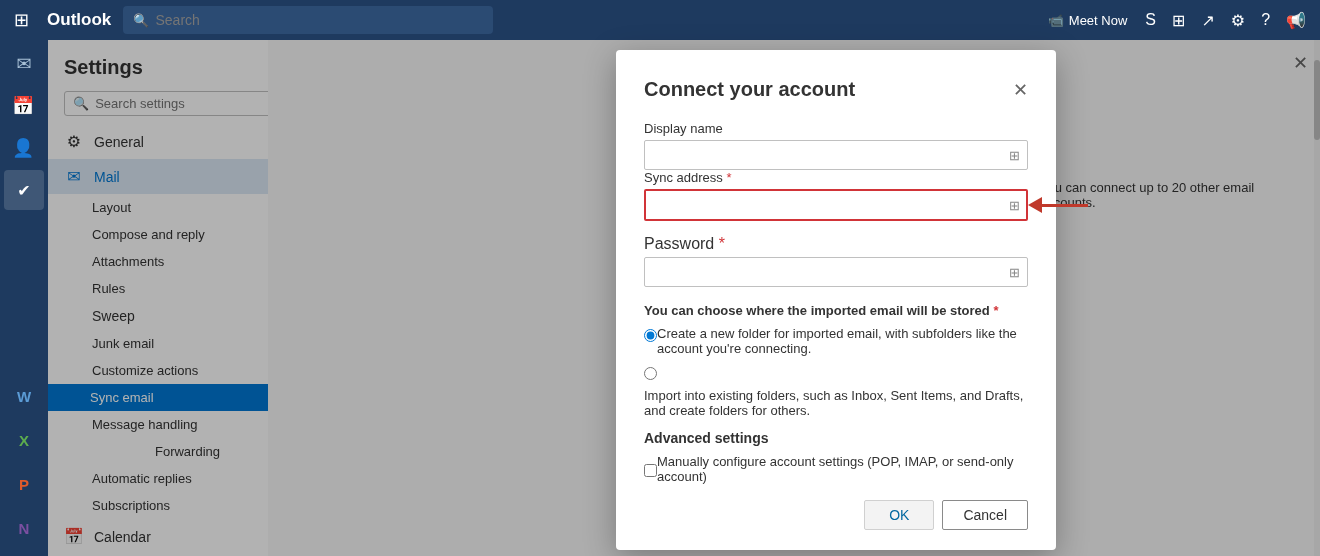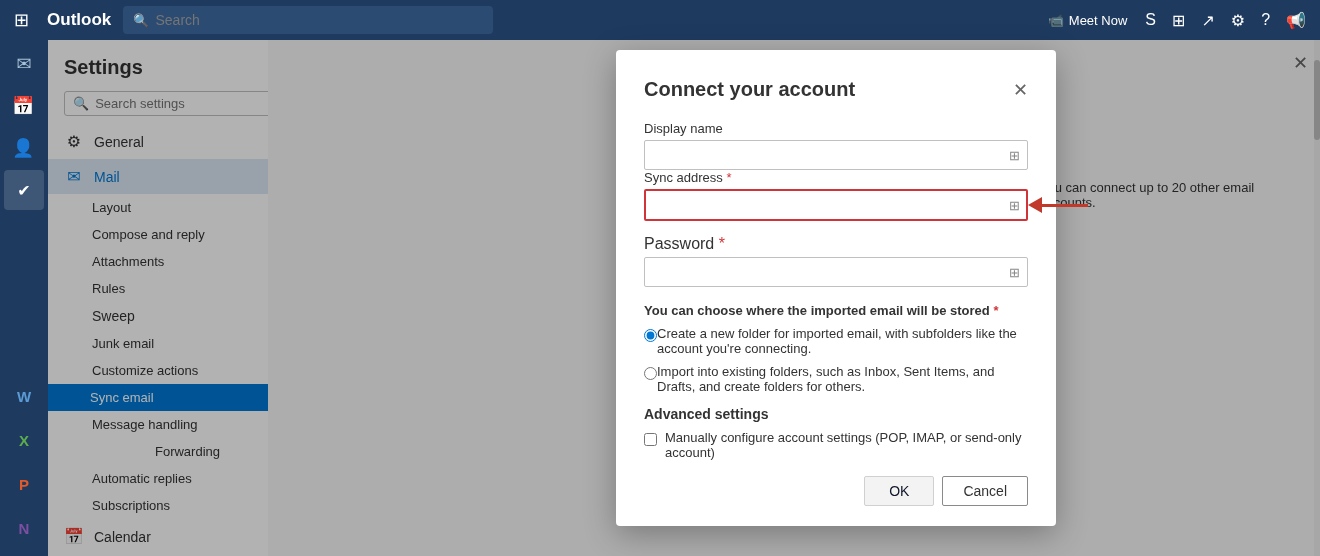--- a/index.html
+++ b/index.html
@@ -137,31 +137,31 @@
   </div>
 
   <div style="margin-bottom:12px;">
     <div style="font-size:13px;font-weight:600;color:#333;margin-bottom:8px;">
       <span>You can choose where the imported email will be stored</span> <span style="color:#d13438;">*</span>
     </div>
     <div style="display:flex;align-items:flex-start;gap:0;margin-bottom:8px;font-size:13px;color:#333;">
       <input type="radio" name="storage" checked="" style="margin-top: 3px; accent-color: rgb(0, 120, 212);">
       <span>Create a new folder for imported email, with subfolders like the account you're connecting.</span>
     </div>
-    <div style="display:flex;align-items:flex-start;gap:0;font-size:13px;color:#333;">
+    <div style="display:flex;align-items:flex-start;gap:8px;font-size:13px;color:#333;flex-direction:column;">
       <input type="radio" name="storage" style="margin-top: 3px; accent-color: rgb(0, 120, 212);">
       <span>Import into existing folders, such as Inbox, Sent Items, and Drafts, and create folders for others.</span>
     </div>
   </div>
 
   <div style="margin-bottom:16px;">
     <div style="font-size:14px;font-weight:600;color:#333;margin-bottom:8px;">Advanced settings</div>
-    <div style="display:flex;align-items:flex-start;gap:8px;font-size:13px;color:#333;">
+    <div style="display:flex;align-items:center;font-size:13px;color:#333;">
       <input type="checkbox" style="margin-top: 3px;">
       <span>Manually configure account settings (POP, IMAP, or send-only account)</span>
     </div>
   </div>
 
   <div style="display:flex;justify-content:flex-end;gap:8px;">
-    <button style="padding:6px 24px;font-size:14px;border-radius:2px;cursor:pointer;background:#f3f3f3;color:#0f172a;border:1px solid #d0d0d0;">OK</button>
+    <button style="padding:6px 24px;font-size:14px;border-radius:2px;cursor:pointer;background:#f3f3f3;color:#0369a1;border:1px solid #d0d0d0;">OK</button>
     <button style="padding:6px 20px;font-size:14px;border-radius:2px;cursor:pointer;background:white;color:#333;border:1px solid #8a8a8a;">Cancel</button>
   </div>
 </div>
 
 </body></html>

